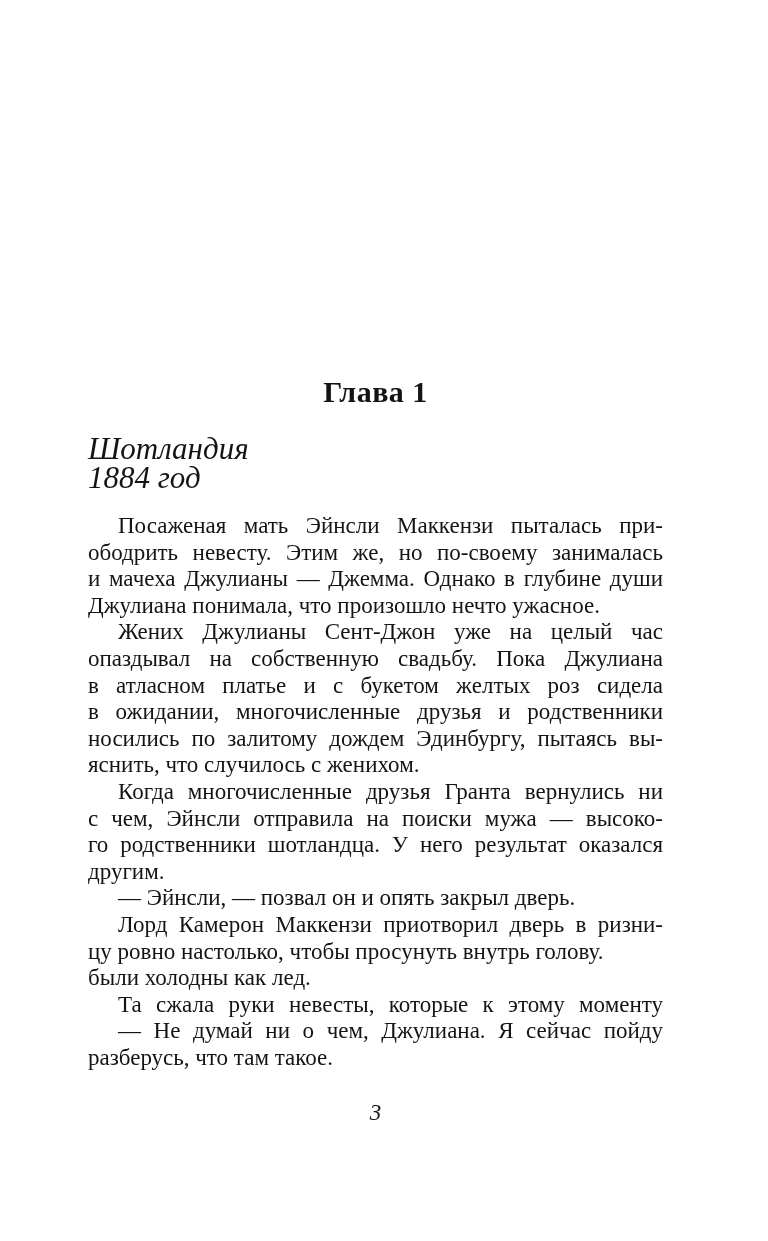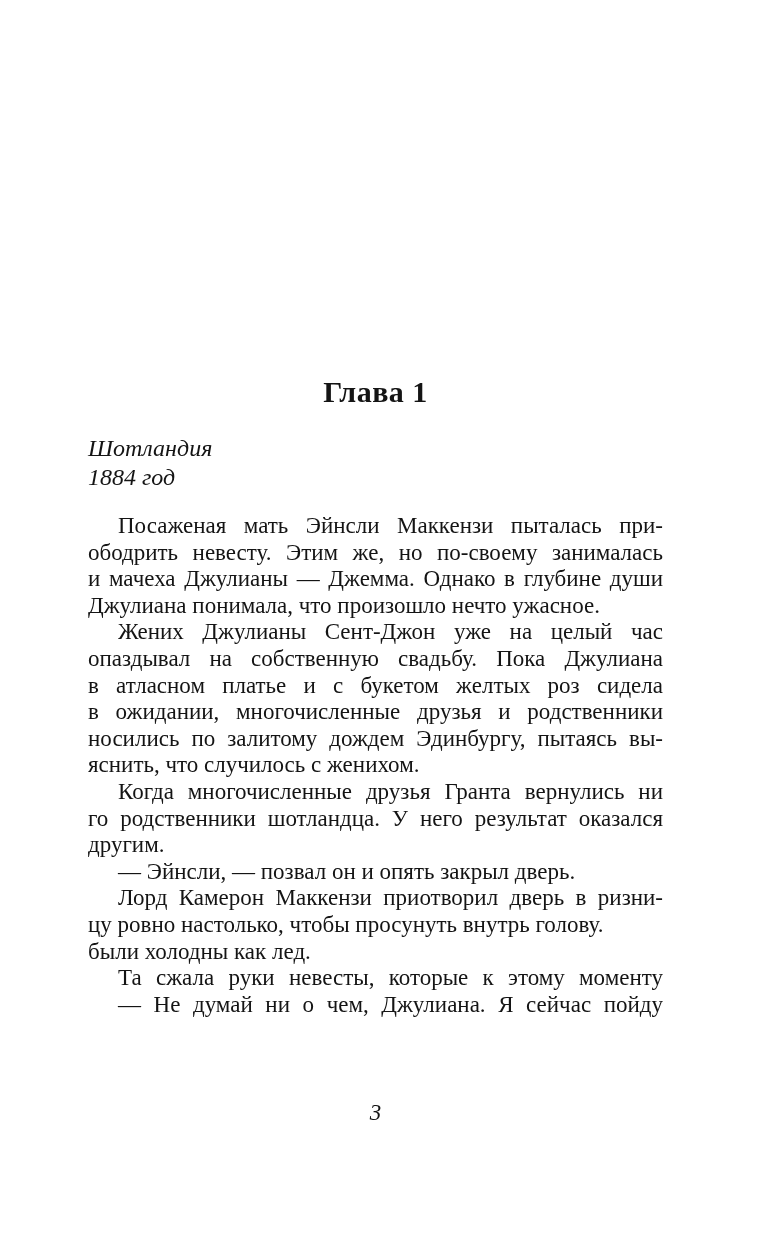--- a/index.html
+++ b/index.html
@@ -30,21 +30,21 @@
     margin: 376px 0 0 0;
     font-size: 30px;
     line-height: 32px;
     font-weight: bold;
     text-align: center;
     letter-spacing: 0.5px;
   }
   .setting {
     margin-top: 26px;
     font-style: italic;
-    font-size: 24px;
+    font-size: 31px;
     line-height: 29px;
   }
   .body-text {
     margin-top: 21px;
     font-size: 23px;
     line-height: 26.6px;
   }
   .paragraph {
     margin: 0;
   }
@@ -93,33 +93,35 @@
         <div class="paragraph">
           <div class="line first justify">Жених Джулианы Сент-Джон уже на целый час</div>
           <div class="line justify">опаздывал на собственную свадьбу. Пока Джулиана</div>
           <div class="line justify">в атласном платье и с букетом желтых роз сидела</div>
           <div class="line justify">в ожидании, многочисленные друзья и родственники</div>
           <div class="line justify">носились по залитому дождем Эдинбургу, пытаясь вы-</div>
           <div class="line last">яснить, что случилось с женихом.</div>
         </div>
         <div class="paragraph">
           <div class="line first justify">Когда многочисленные друзья Гранта вернулись ни</div>
+          <div class="line justify">с чем, Эйнсли отправила на поиски мужа — высоко-</div>
           <div class="line justify">го родственники шотландца. У него результат оказался</div>
           <div class="line last">другим.</div>
         </div>
         <div class="paragraph">
           <div class="line first last">— Эйнсли, — позвал он и опять закрыл дверь.</div>
         </div>
         <div class="paragraph">
           <div class="line first justify">Лорд Камерон Маккензи приотворил дверь в ризни-</div>
           <div class="line last">цу ровно настолько, чтобы просунуть внутрь голову.</div>
         </div>
         <div class="paragraph">
           <div class="line last">были холодны как лед.</div>
           <div class="line first justify">Та сжала руки невесты, которые к этому моменту</div>
         </div>
         <div class="paragraph">
           <div class="line first justify">— Не думай ни о чем, Джулиана. Я сейчас пойду</div>
+          <div class="line last">разберусь, что там такое.</div>
         </div>
       </div>
   </div>
   <div class="page-number">3</div>
 </div>
 
 </body></html>

